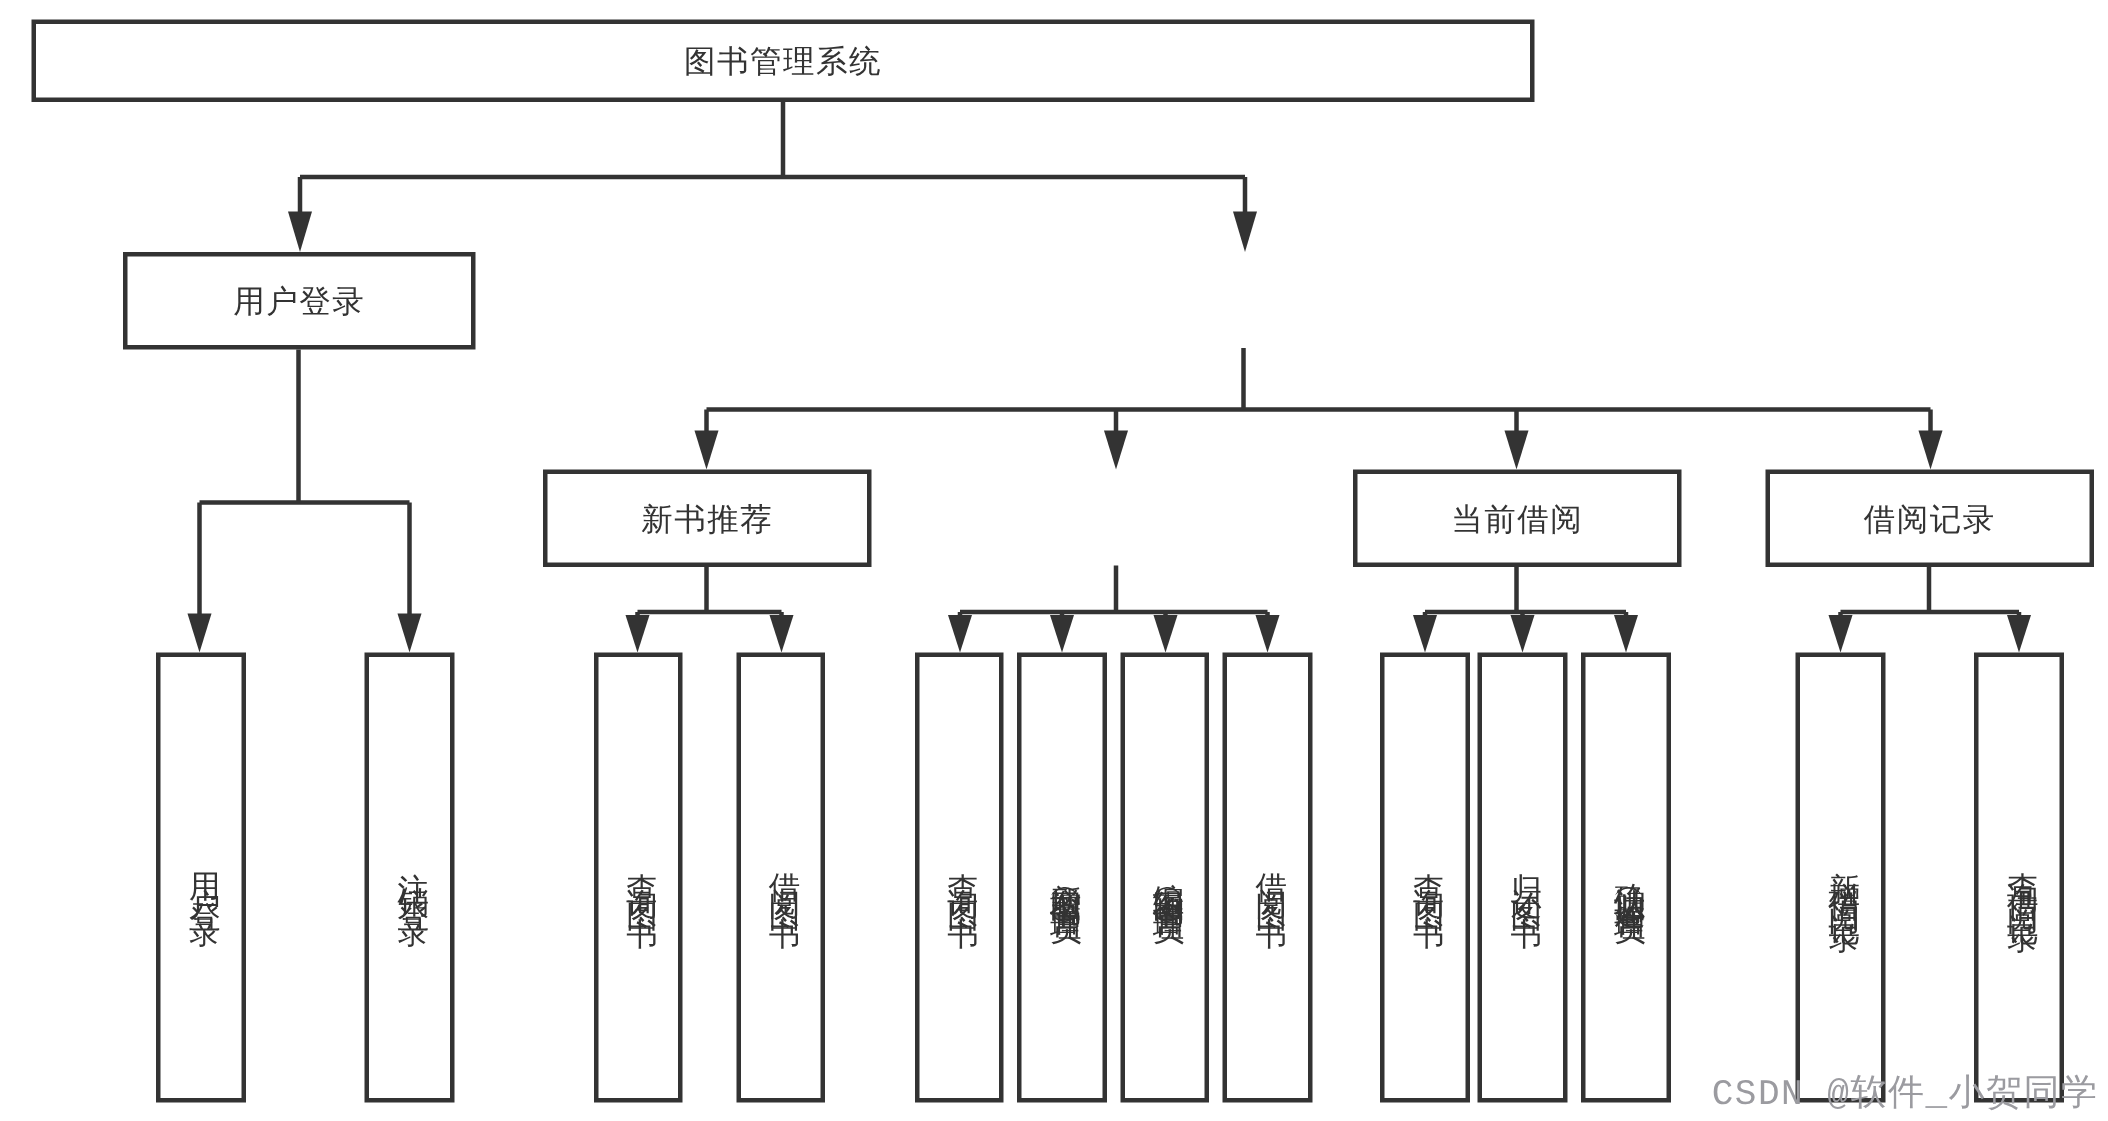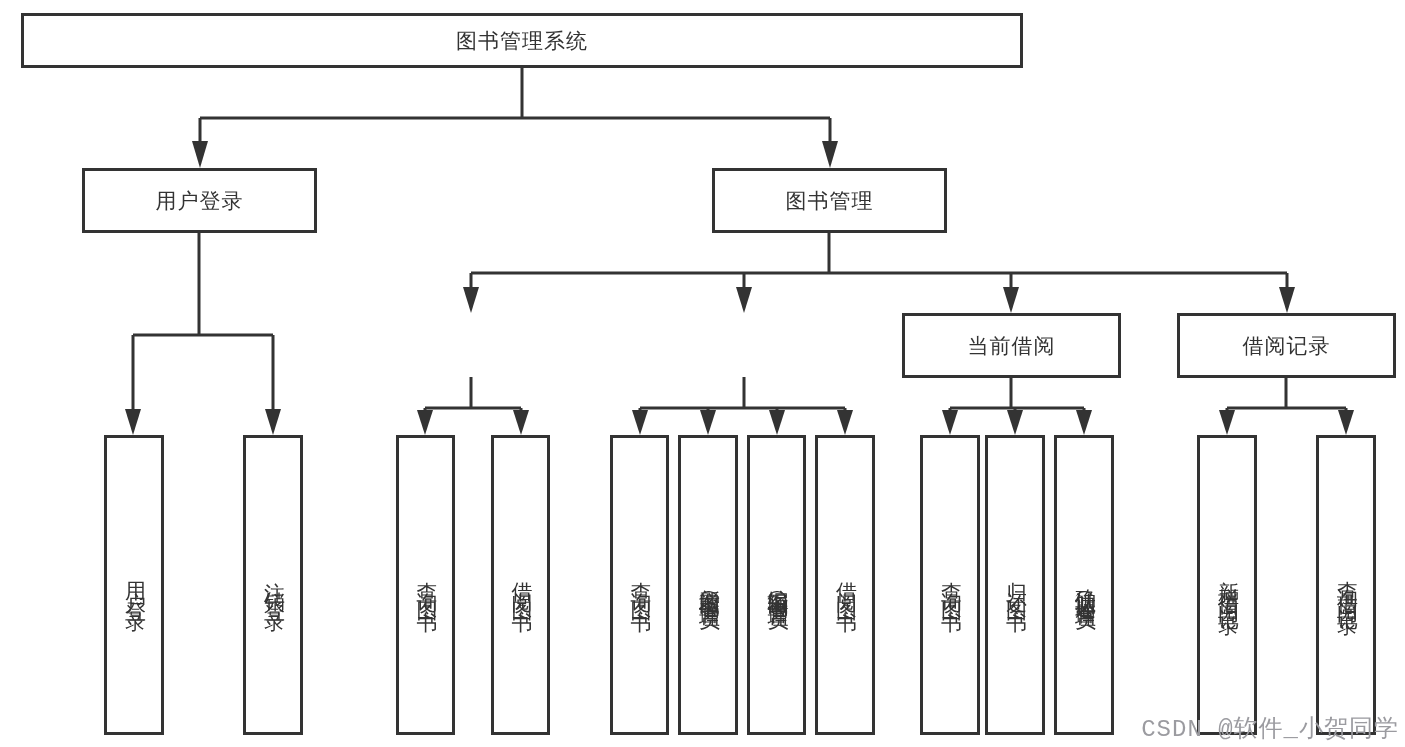--- a/index.html
+++ b/index.html
@@ -81,24 +81,24 @@
     <polygon points="1338,410 1354,410 1346,435"></polygon>
   </svg>
 
   <div class="box" style="left:21px;top:13px;width:1002px;height:55px">
     <span class="hlabel">图书管理系统</span>
   </div>
 
   <div class="box" style="left:82px;top:168px;width:235px;height:65px">
     <span class="hlabel">用户登录</span>
   </div>
-  <div class="box" style="left:712px;top:168px;width:235px;height:65px">
-    <span class="hlabel">图书管理</span>
+
+  <div class="box" style="left:362px;top:313px;width:219px;height:65px">
+    <span class="hlabel">新书推荐</span>
   </div>
-
   <div class="box" style="left:902px;top:313px;width:219px;height:65px">
     <span class="hlabel">当前借阅</span>
   </div>
   <div class="box" style="left:1177px;top:313px;width:219px;height:65px">
     <span class="hlabel">借阅记录</span>
   </div>
 
   <div class="box" style="left:104px;top:435px;width:60px;height:300px">
     <span class="vlabel">用户登录</span>
   </div>

